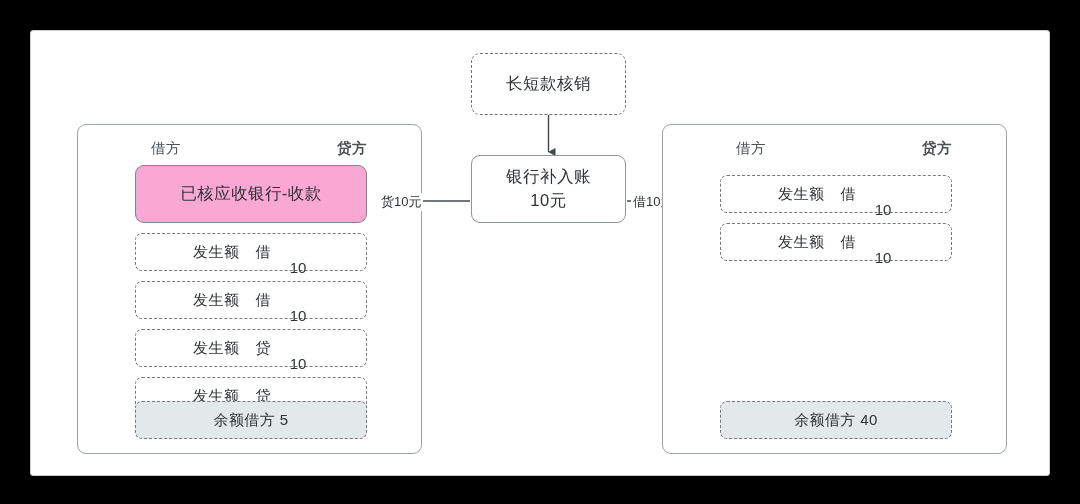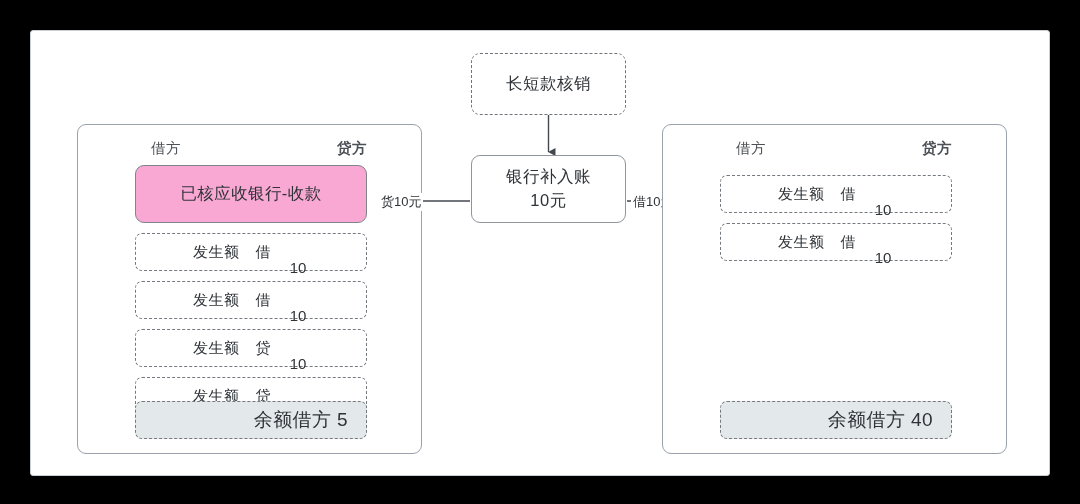--- a/index.html
+++ b/index.html
@@ -96,23 +96,23 @@
     position: absolute;
     left: 0;
     bottom: 14px;
     width: 100%;
     height: 38px;
     background: #e3e8ea;
     border: 1.6px dashed #74797f;
     border-radius: 7px;
     display: flex;
     align-items: center;
-    justify-content: flex-end;
+    justify-content: center;
     padding: 0 18px;
-    font-size: 19px;
+    font-size: 15px;
     color: #2f3337;
     letter-spacing: .4px;
   }
 
   
   .flow-box-dashed {
     position: absolute;
     left: 440px;
     top: 22px;
     width: 155px;

